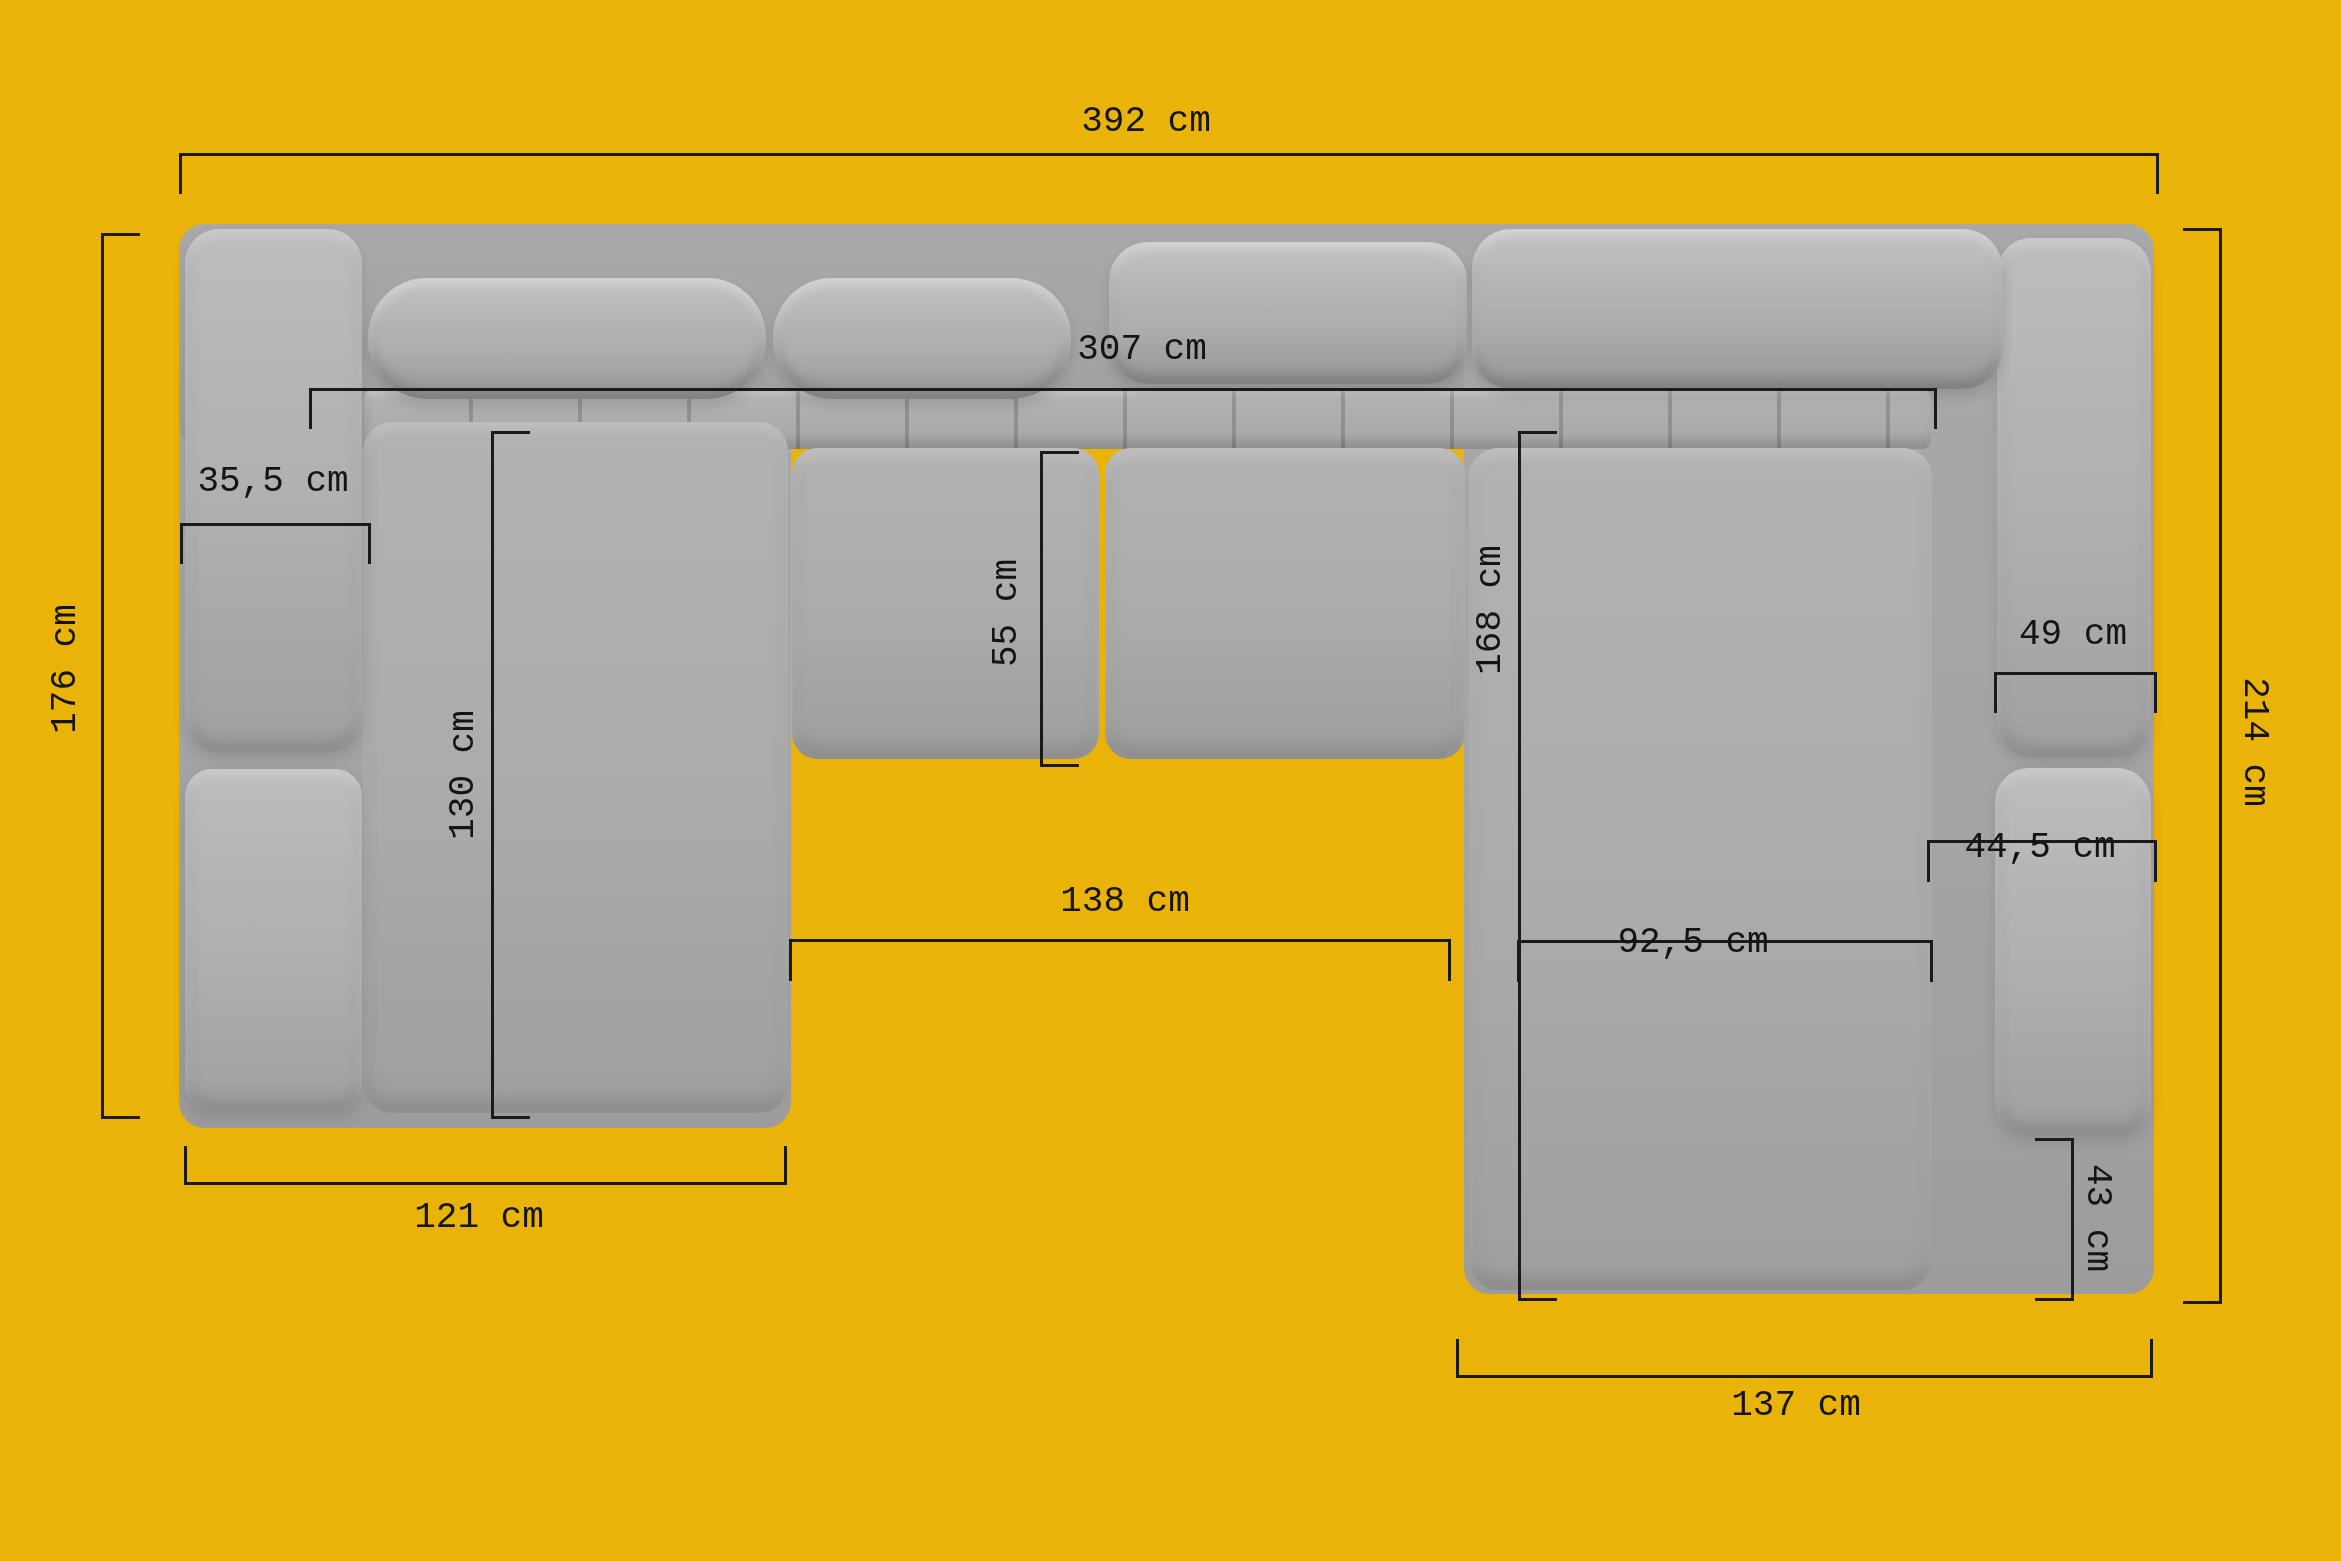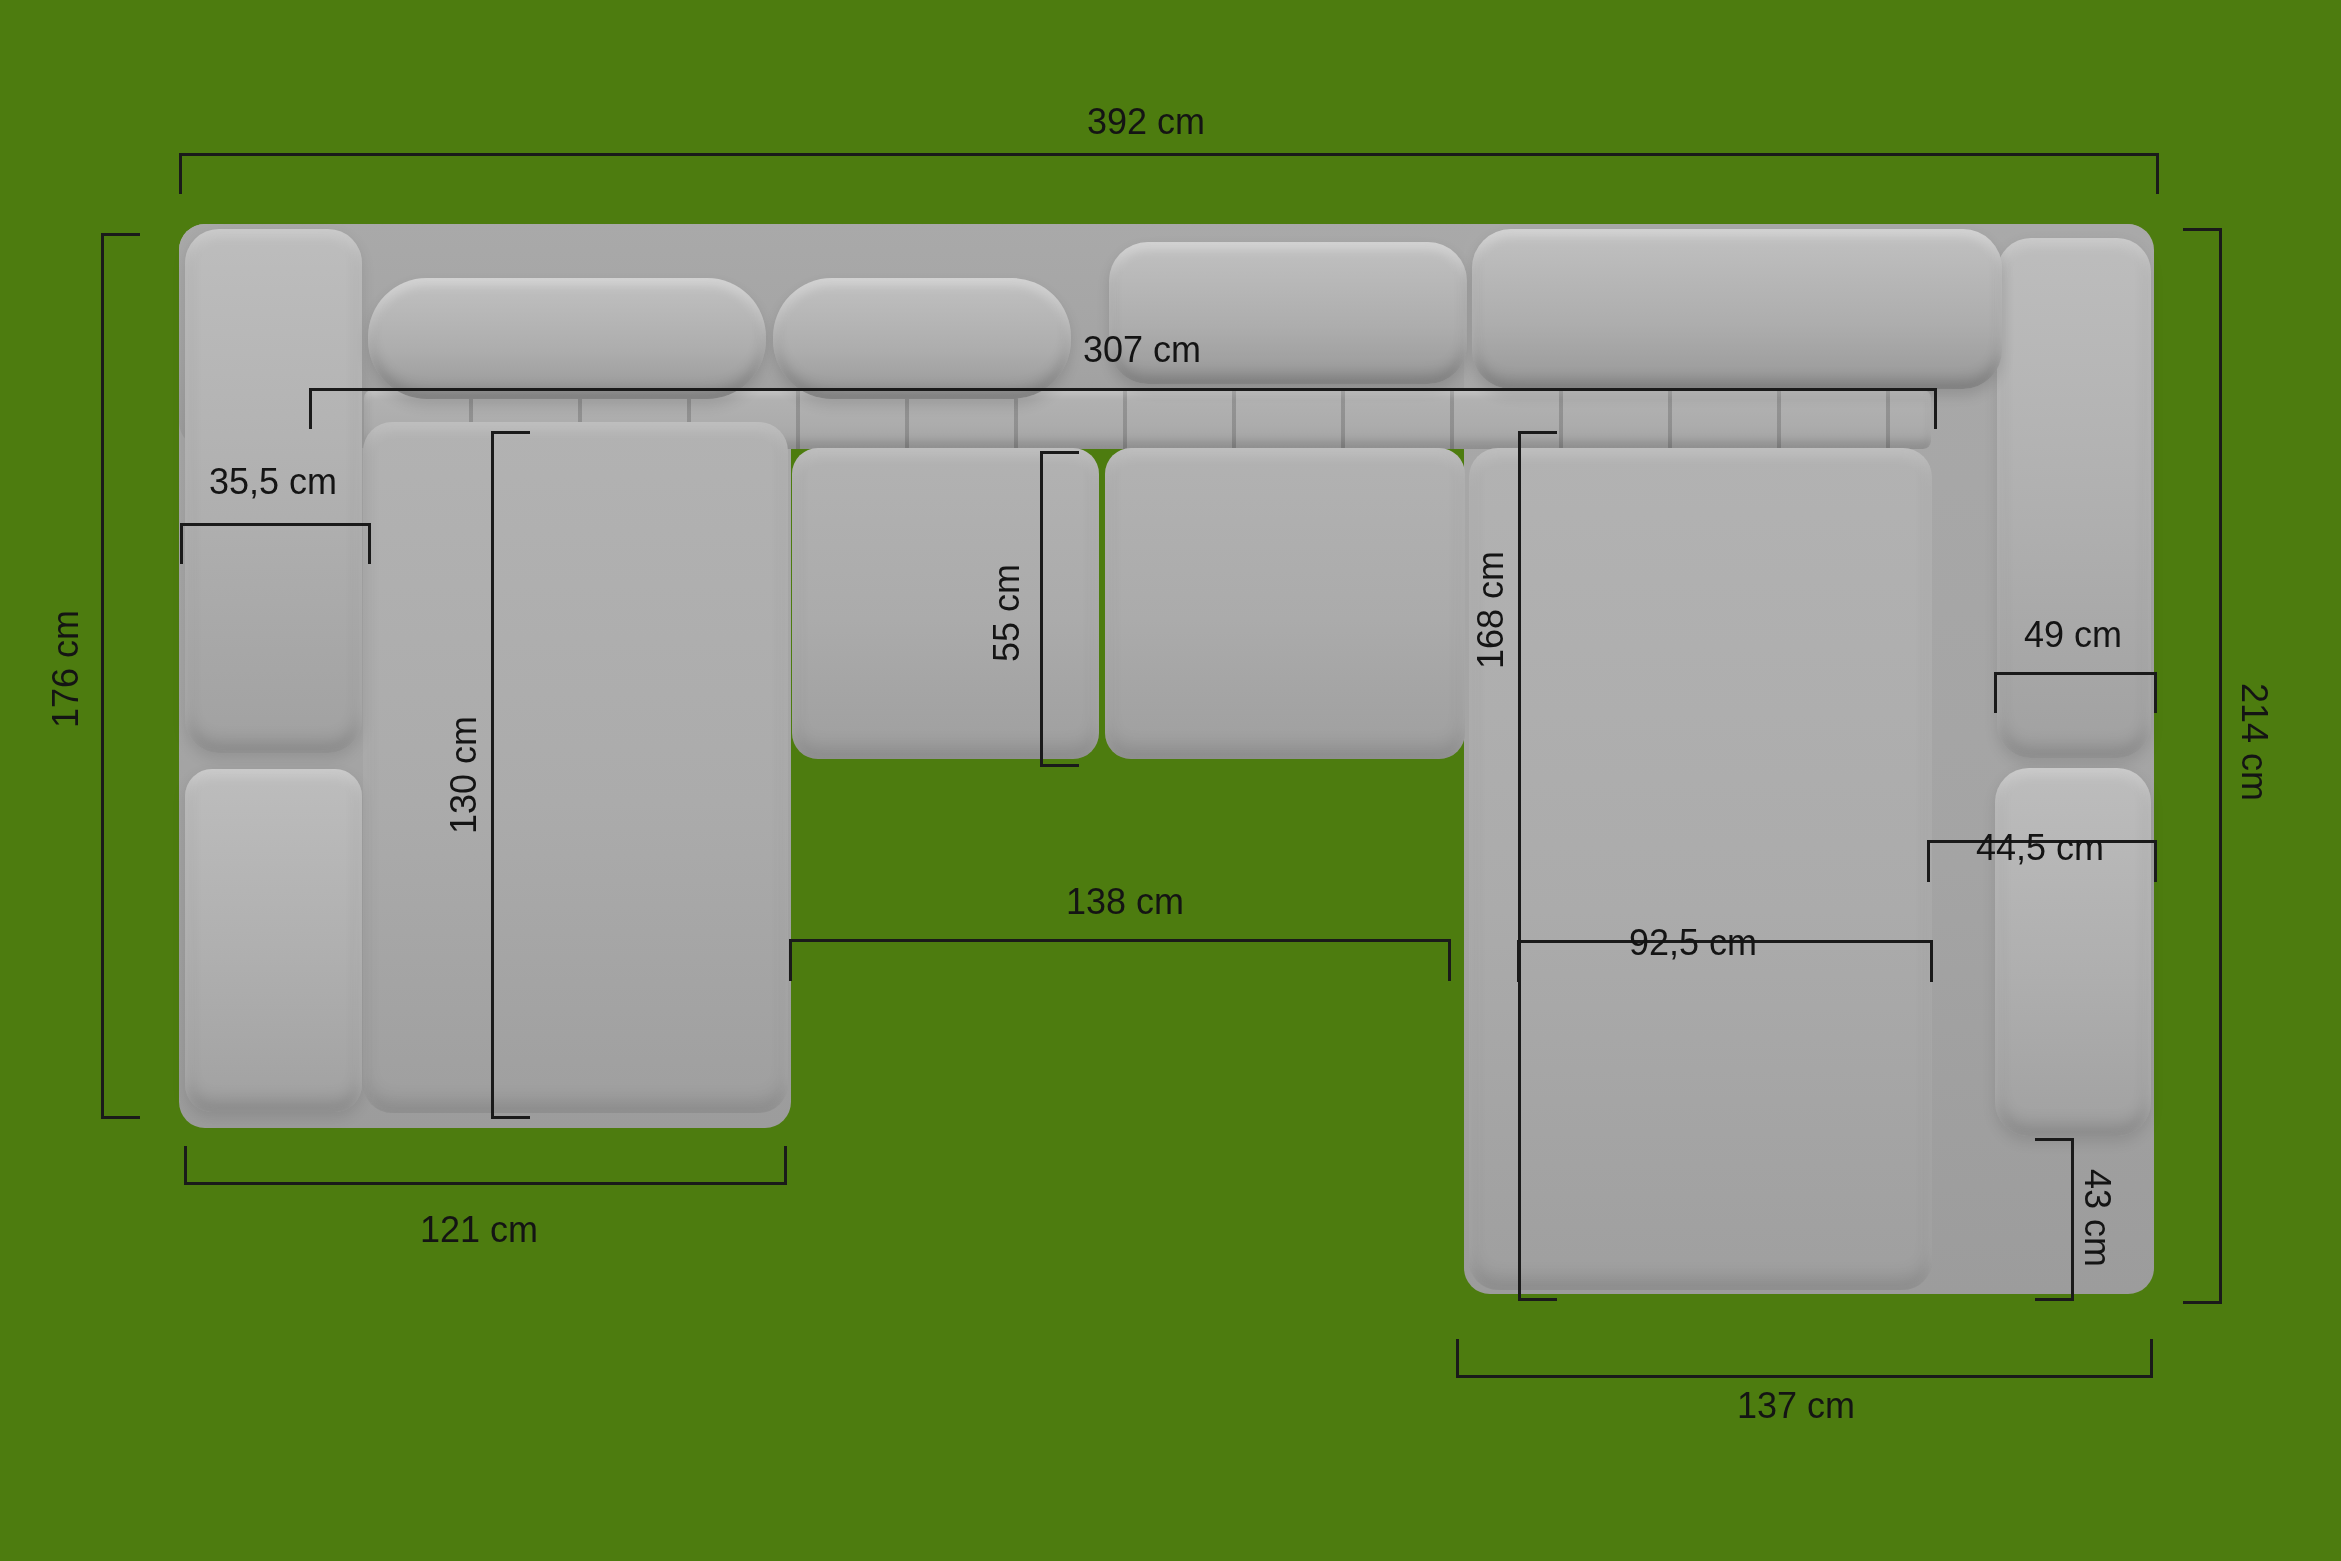--- a/index.html
+++ b/index.html
@@ -1,22 +1,22 @@
 <!DOCTYPE html>
 <html style="font-size:10.4px"><head>
 <meta charset="utf-8">
 <style>
   html, body { margin: 0; padding: 0; background: #ffffff; }
   .stage {
     position: relative;
     width: 2342px;
     height: 1561px;
-    background: #4d7c0f;
+    background: #eab308;
     overflow: hidden;
-    font-family: Liberation Sans, sans-serif;
+    font-family: Liberation Mono, monospace;
   }
   
   .part { position: absolute; }
   .base {
     background: linear-gradient(180deg, #a9a9a9 0%, #a4a4a4 60%, #9c9c9c 100%);
     border-radius: 26px;
   }
   .seat {
     background: linear-gradient(180deg, #b2b2b2 0%, #ababab 55%, #9f9f9f 100%);
     border-radius: 29px;
@@ -107,18 +107,18 @@
   <span class="lbl" style="left:273px; top:482px;">35,5 cm</span>
   <span class="lbl rl" style="left:66px; top:669px;">176 cm</span>
   <span class="lbl rl" style="left:1007px; top:613px;">55 cm</span>
   <span class="lbl rl" style="left:464px; top:775px;">130 cm</span>
   <span class="lbl rl" style="left:1491px; top:610px;">168 cm</span>
   <span class="lbl rr" style="left:2254px; top:742px;">214 cm</span>
   <span class="lbl" style="left:2073px; top:635px;">49 cm</span>
   <span class="lbl" style="left:2040px; top:848px;">44,5 cm</span>
   <span class="lbl" style="left:1125px; top:902px;">138 cm</span>
   <span class="lbl" style="left:1693px; top:943px;">92,5 cm</span>
-  <span class="lbl" style="left:479px; top:1218px;margin-top:12px;">121 cm</span>
+  <span class="lbl" style="left:479px; top:1218px;">121 cm</span>
   <span class="lbl rr" style="left:2097px; top:1218px;">43 cm</span>
   <span class="lbl" style="left:1796px; top:1406px;">137 cm</span>
 
 </div>
 
 
 </body></html>

